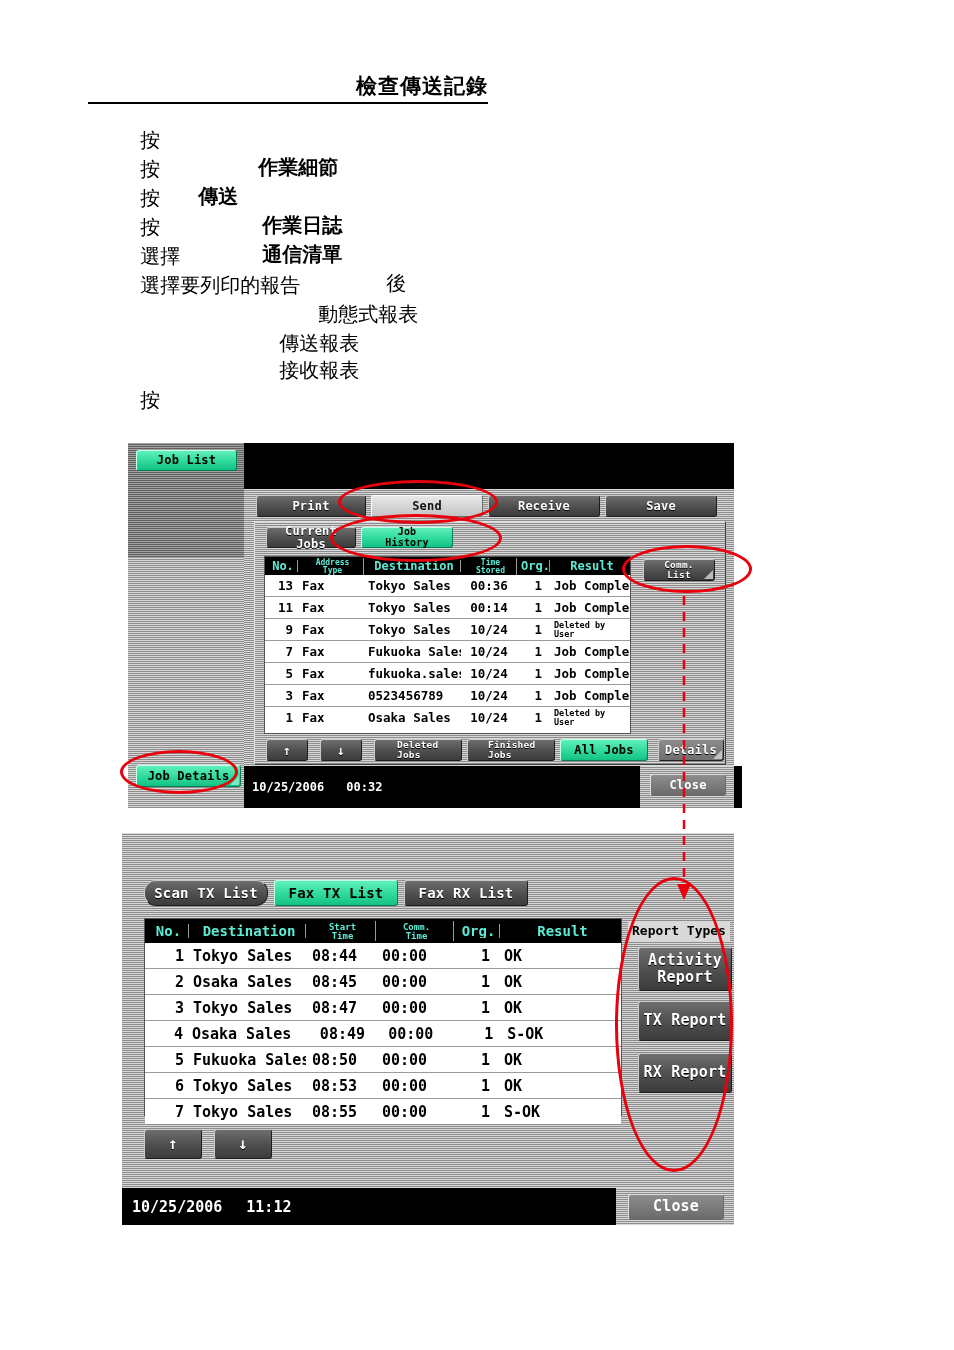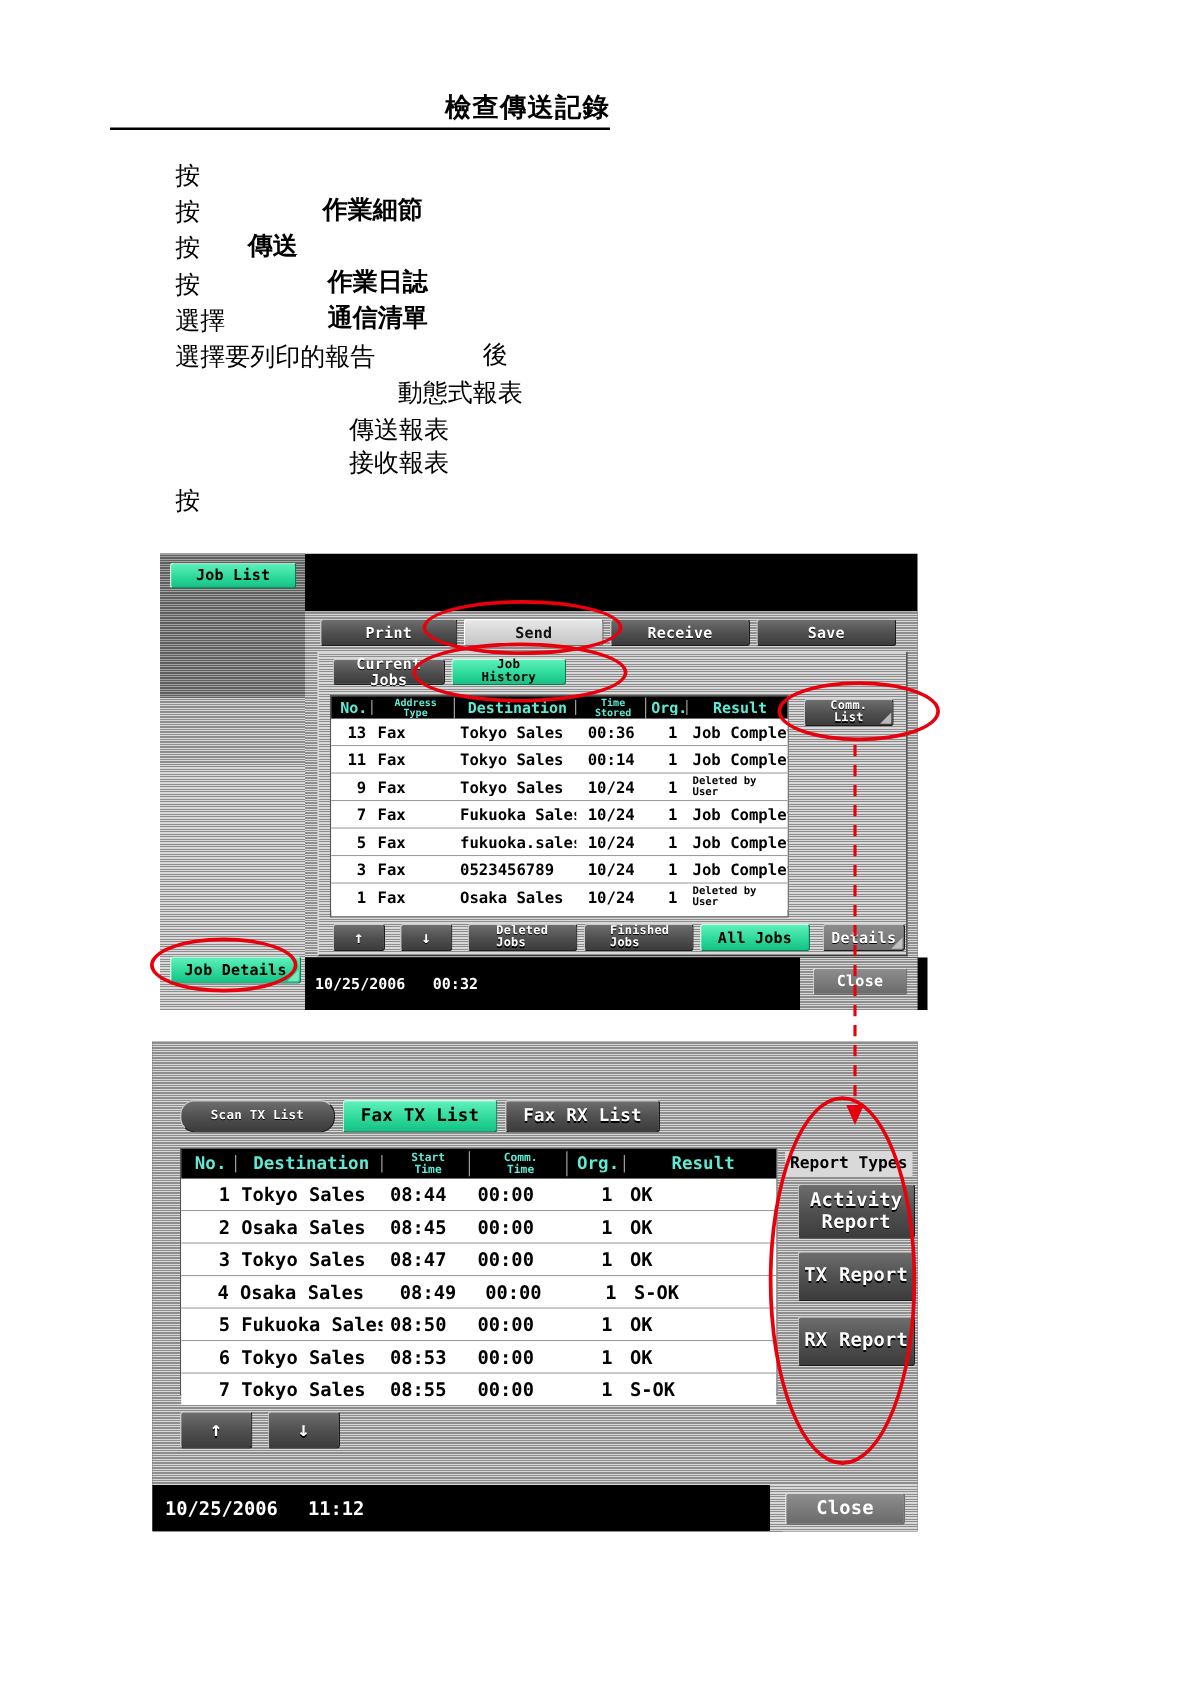--- a/index.html
+++ b/index.html
@@ -338,21 +338,21 @@
        border-top:1px solid #ddd;border-left:1px solid #ddd;">
     <span>Close</span>
   </div>
 </div>
 
 <div class="panel" style="left:122px;top:833px;width:612px;height:392px;">
 
   <div class="hatch" style="position:absolute;left:0;top:0;width:612px;height:355px;"></div>
 
 
-  <div class="btn flat" style="left:22px;top:47px;width:124px;height:26px;font-size:10px;border-radius:12px;">
+  <div class="btn flat" style="left:22px;top:47px;width:124px;height:26px;font-size:14px;border-radius:12px;">
     <span>Scan TX List</span>
   </div>
   <div class="btn green flat" style="left:152px;top:47px;width:124px;height:26px;font-size:14px;">
     <span>Fax TX List</span>
   </div>
   <div class="btn flat" style="left:282px;top:47px;width:124px;height:26px;font-size:14px;">
     <span>Fax RX List</span>
   </div>
 
   <div class="tbl" style="left:22px;top:85px;width:478px;height:198px;">

